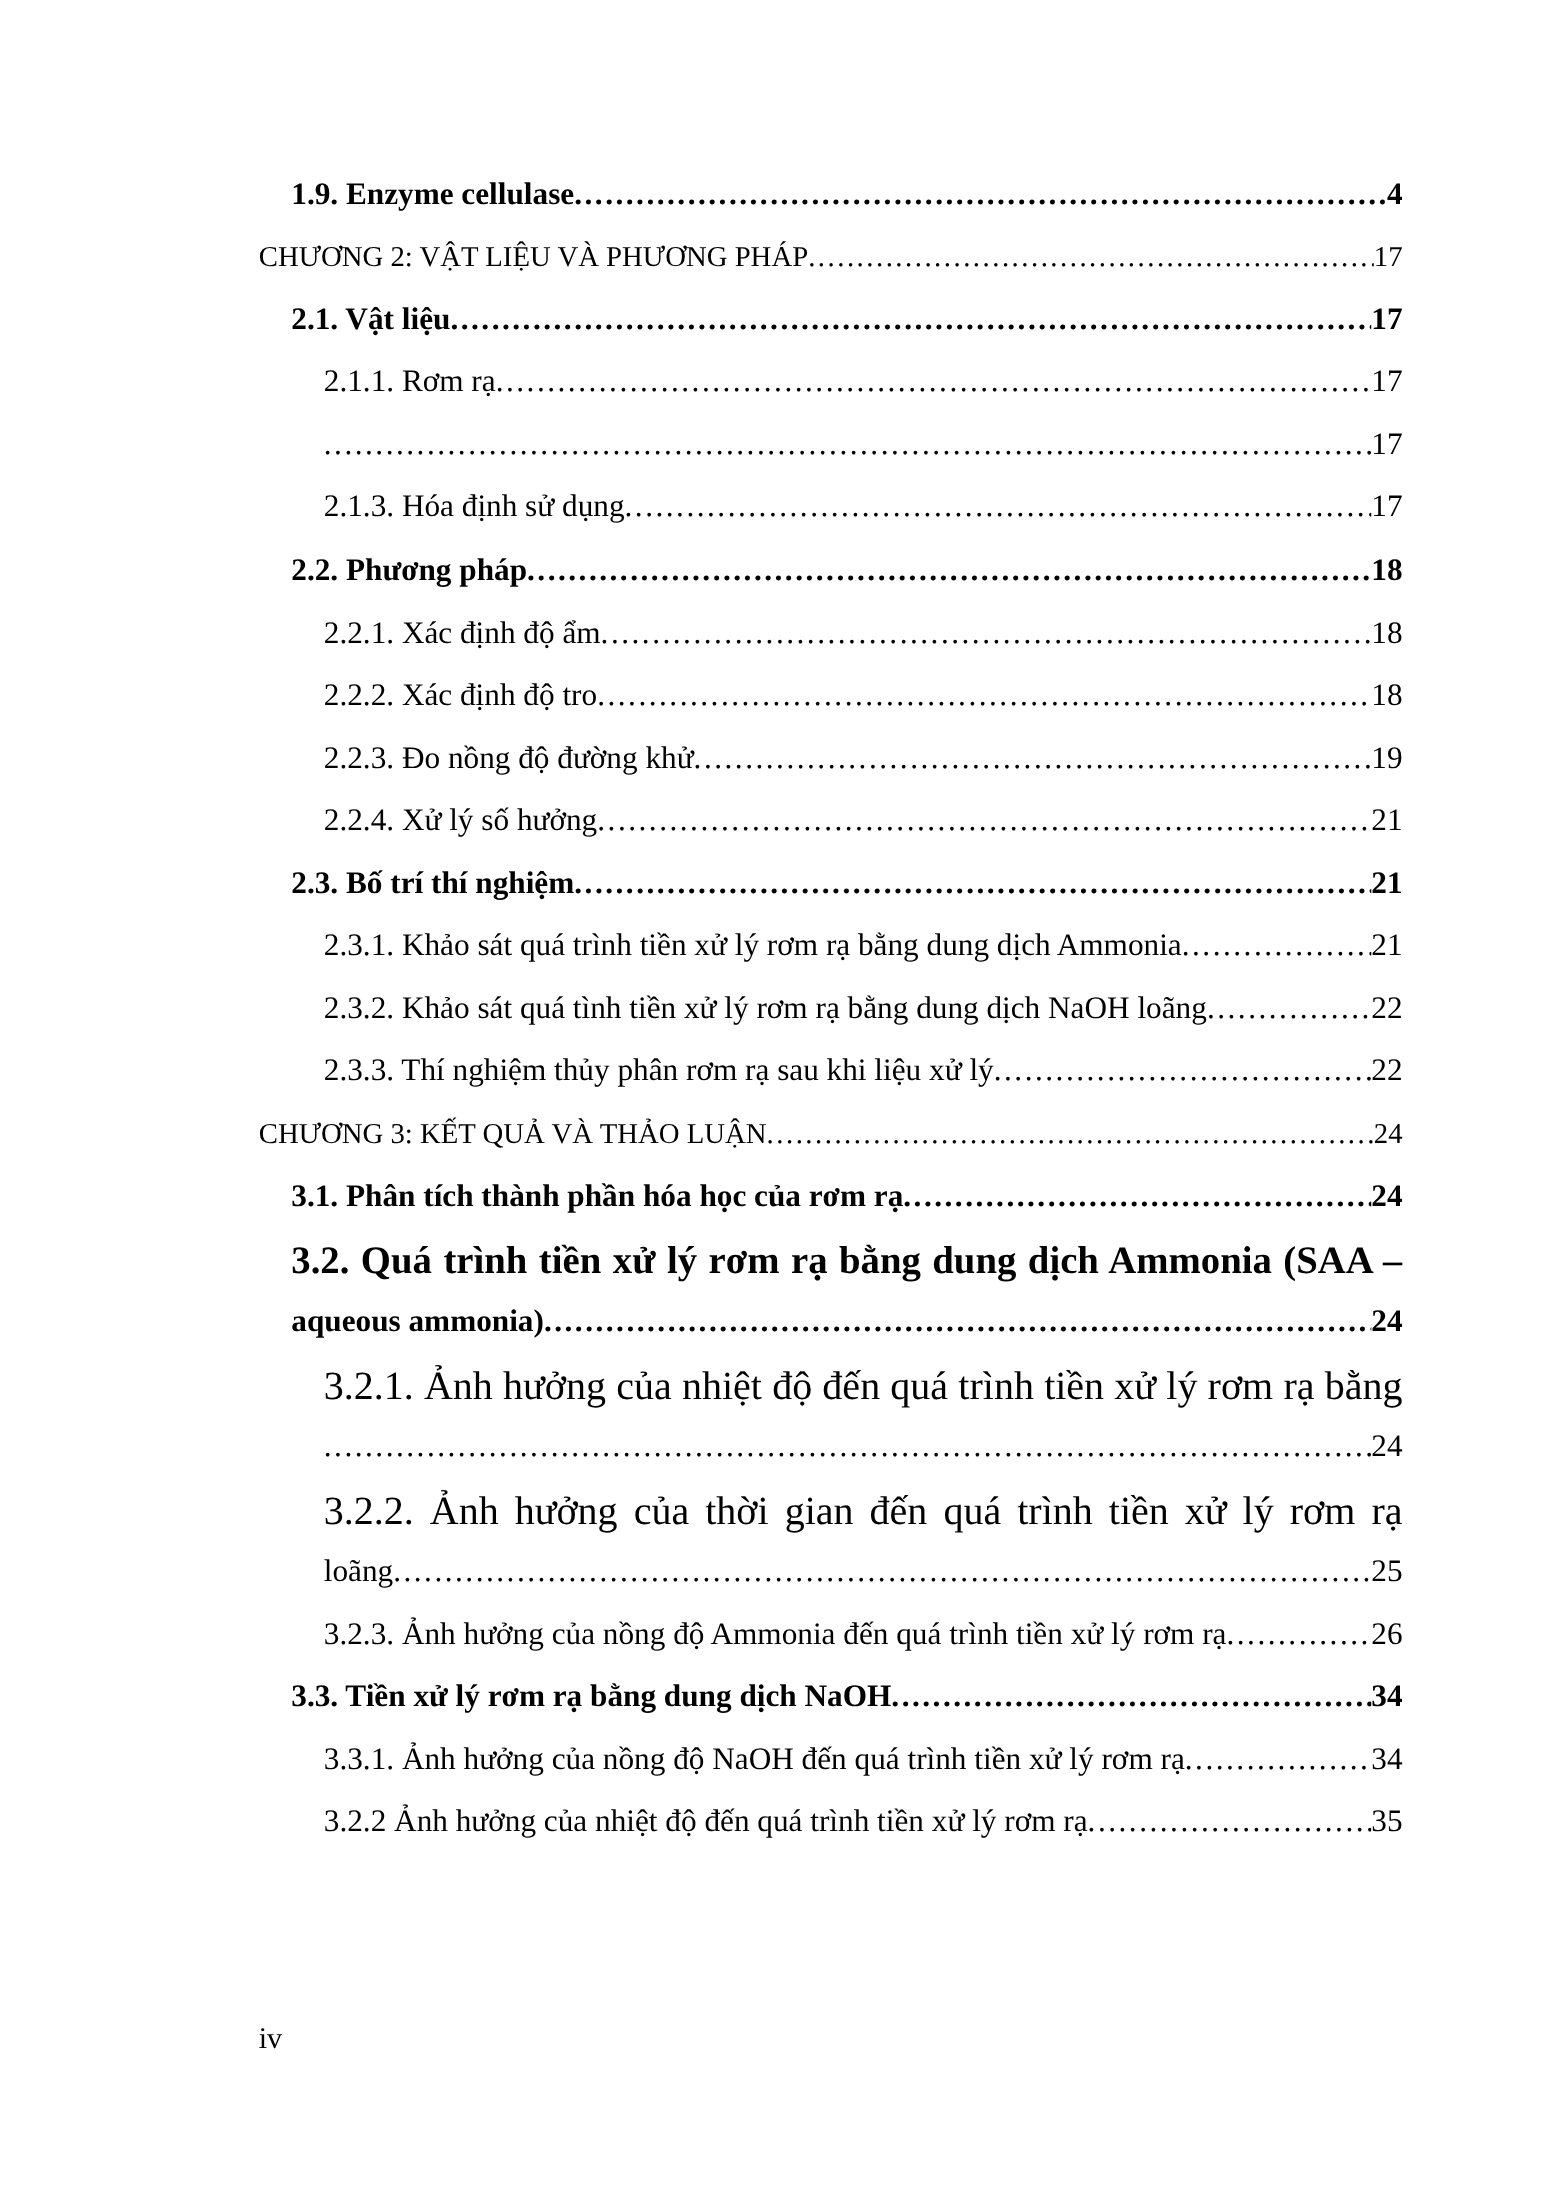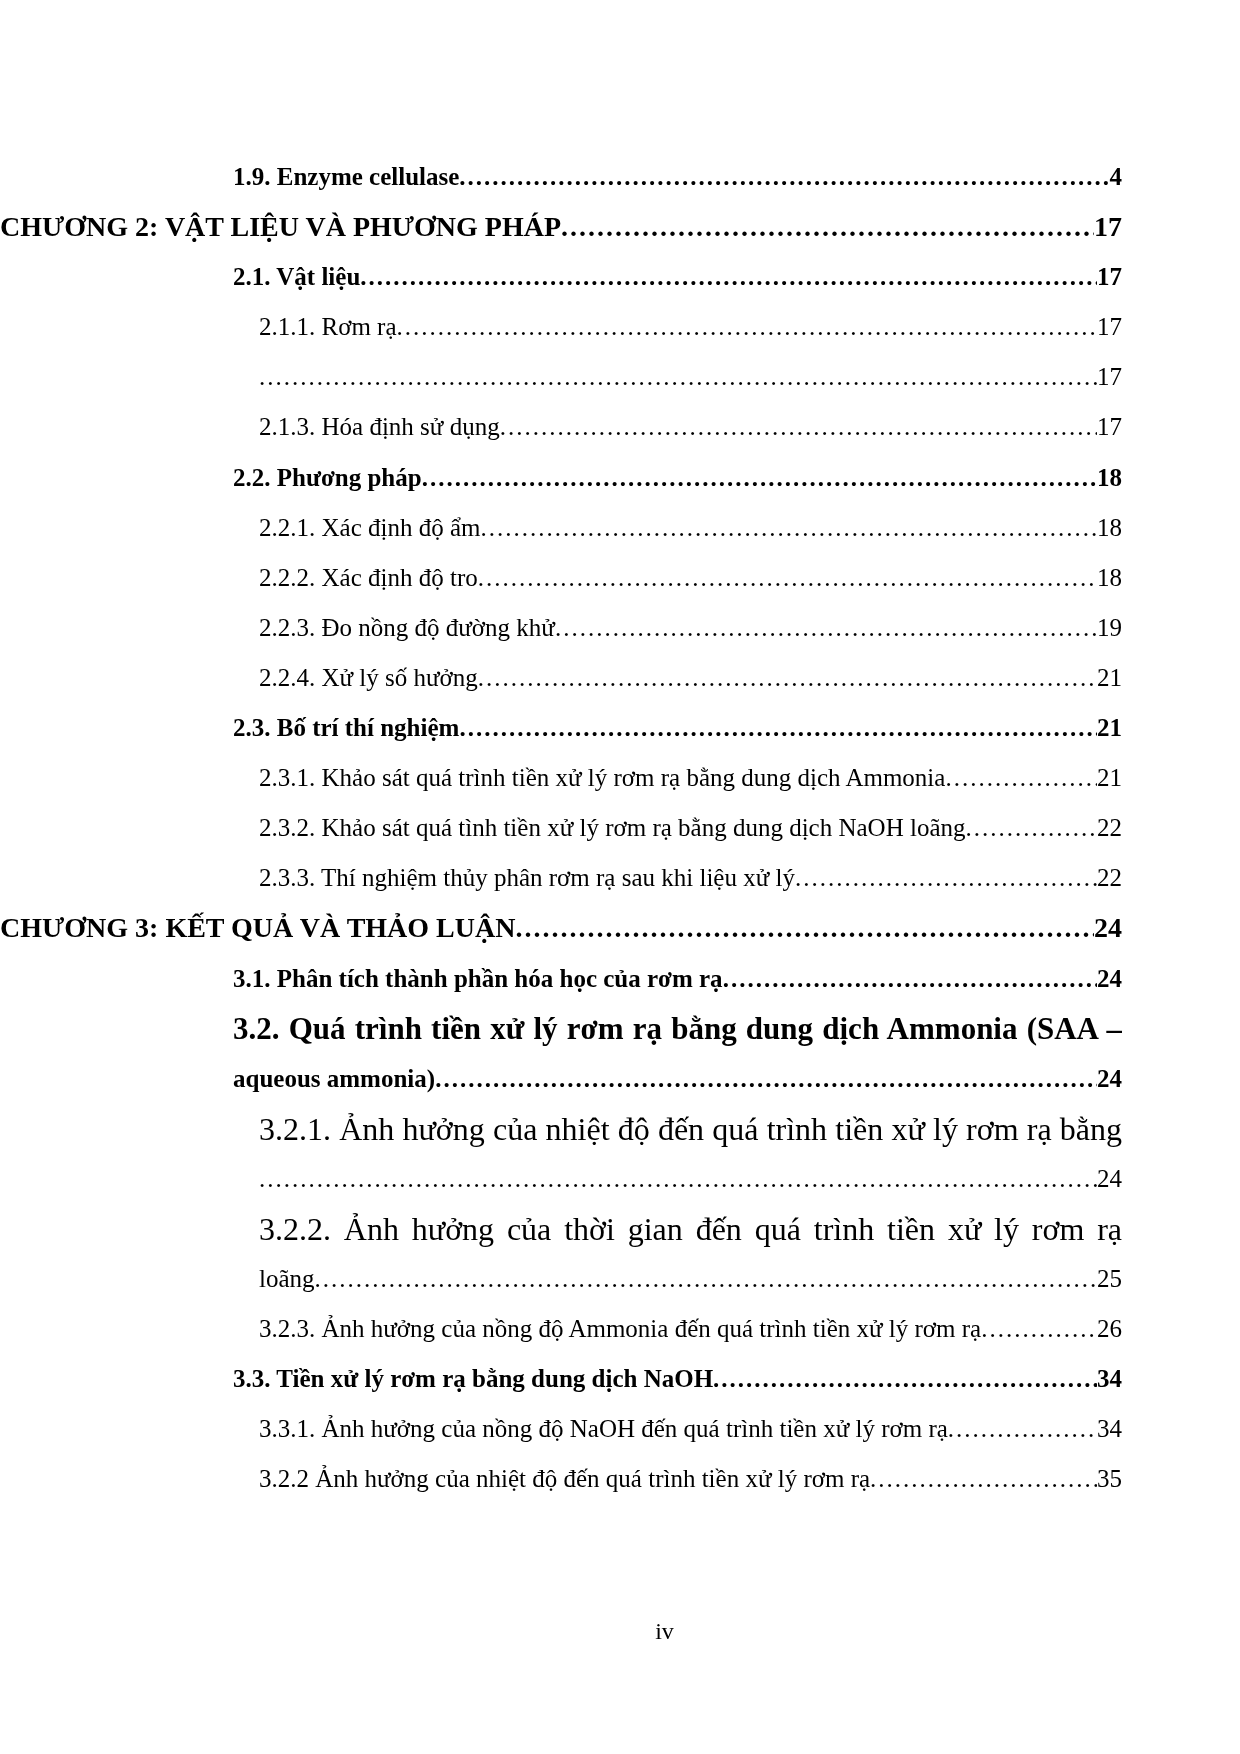--- a/index.html
+++ b/index.html
@@ -6,32 +6,32 @@
   body {
     width: 1240px; height: 1754px;
     background: #ffffff;
     color: #000000;
     font-family: "Liberation Serif", serif;
     position: relative;
     overflow: hidden;
   }
   .toc {
     position: absolute;
-    top: 152px; left: 0; right: 0;
+    top: 131px; left: 0; right: 0;
   }
   .line {
     display: flex;
     align-items: baseline;
     height: 50.1px;
     line-height: 50.1px;
     font-size: 25px;
     margin-right: 118px;
     white-space: nowrap;
   }
-  .l1 { font-weight: bold; font-size: 28px; }
+  .l1 { margin-left: 207px; font-weight: normal; font-size: 23px; }
   .l2 { margin-left: 233px; font-weight: bold; }
   .l3 { margin-left: 259px; }
   .t  { flex: 0 0 auto; }
   .dots {
     flex: 1 1 auto;
     overflow: hidden;
     min-width: 0;
   }
   .dots::after {
     content: "..........................................................................................................................................................................................................";
@@ -45,21 +45,21 @@
     text-align-last: justify;
     font-size: 32px;
     overflow: hidden;
   }
   .l1.just, .l2.just { font-size: 31px; }
   .footer {
     position: absolute;
     top: 1616px;
     left: 207px;
     width: 915px;
-    text-align: center;
+    text-align: left;
     font-size: 24px;
     line-height: 30px;
   }
 </style>
 </head>
 <body>
 
 <div class="toc">
 
   <div class="line l2">

